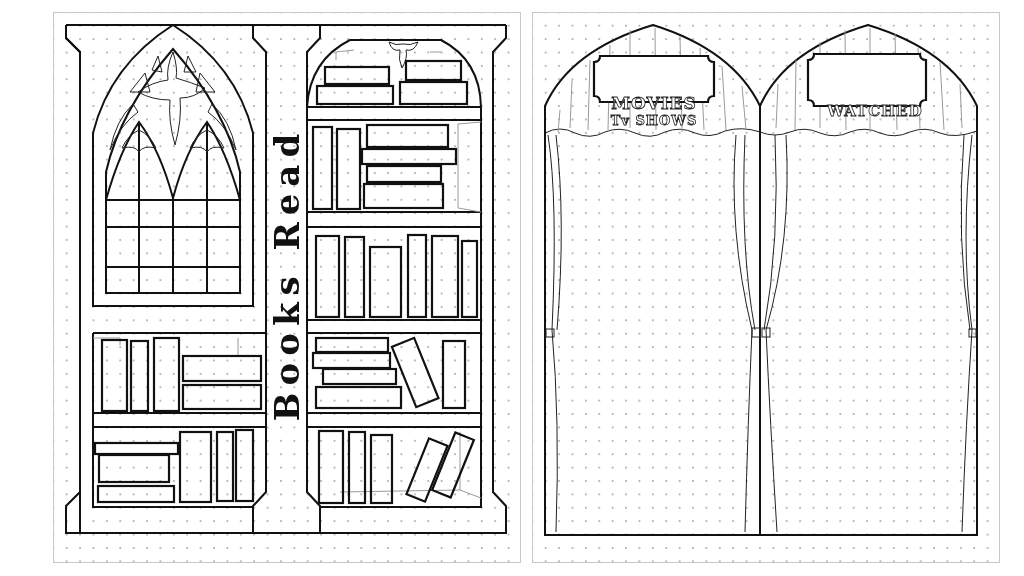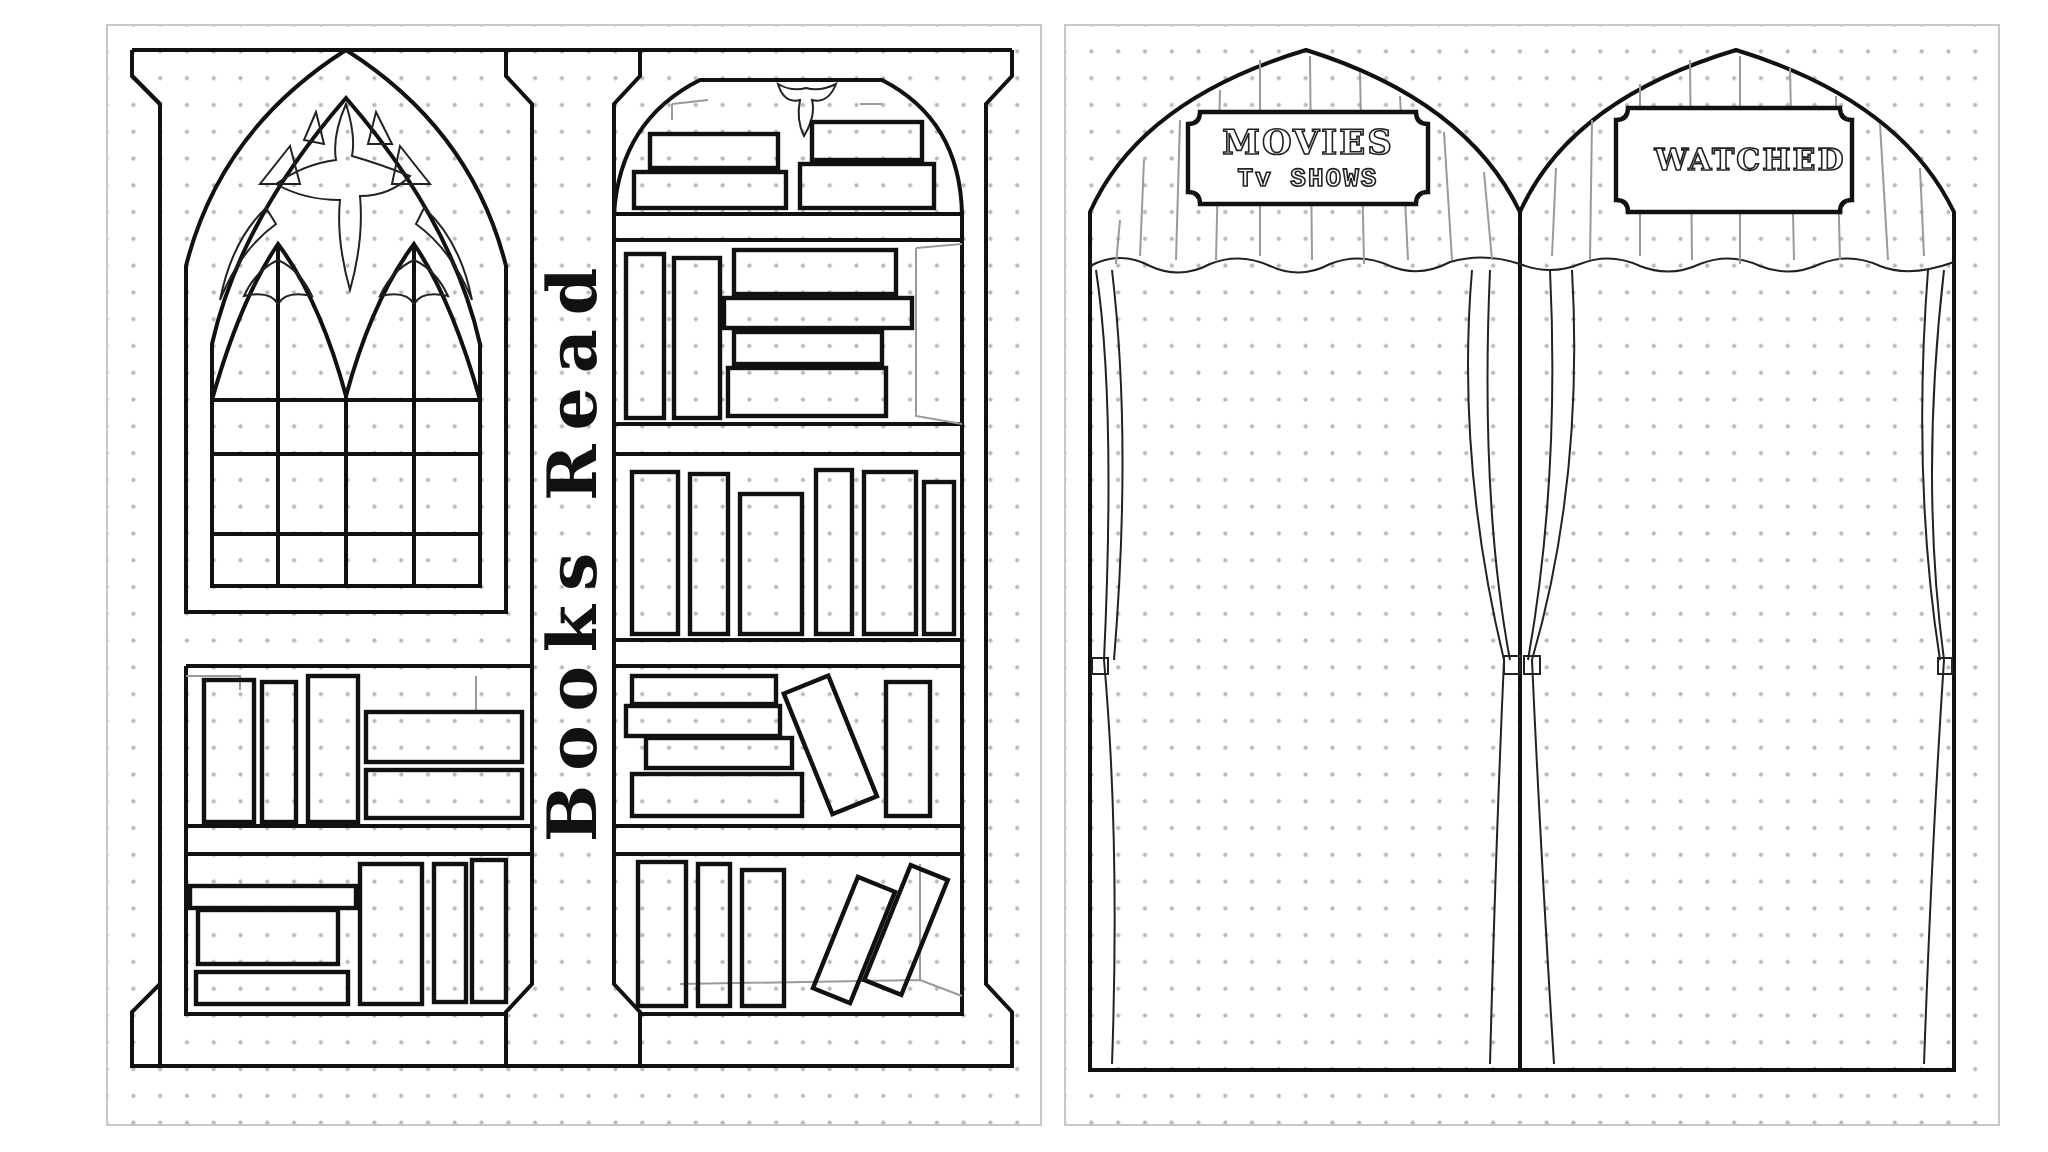--- a/index.html
+++ b/index.html
@@ -10,24 +10,24 @@
   #page-right{left:532px;}
   svg.art{position:absolute;left:0;top:0;width:1024px;height:576px;}
   .ln{fill:none;stroke:#111;stroke-width:2;}
   .lnb{fill:#fff;stroke:#111;stroke-width:2.2;}
   .thin{fill:none;stroke:#222;stroke-width:1;}
   .faint{fill:none;stroke:#9a9a9a;stroke-width:1;}
   .book{fill:rgba(255,255,255,0);stroke:#111;stroke-width:2.2;}
   .vlabel{position:absolute;left:265px;top:124px;width:44px;height:300px;display:flex;align-items:center;justify-content:center;}
   .vlabel span{display:block;transform:rotate(-90deg);white-space:nowrap;font-family:"DejaVu Serif",serif;font-weight:bold;font-size:34px;letter-spacing:7px;color:#111;}
   .sign{position:absolute;display:flex;flex-direction:column;align-items:center;justify-content:center;
-    font-family:"DejaVu Serif",serif;font-weight:bold;color:#fff;-webkit-text-stroke:0.8px #222;line-height:1;text-align:center;}
+    font-family:"DejaVu Serif",serif;font-weight:bold;color:#fff;-webkit-text-stroke:0.8px #222;line-height:1;text-align:center;margin-top:31px;}
   #sign-movies{left:596px;top:58px;width:116px;height:44px;}
   #sign-movies .l1{font-size:17px;letter-spacing:1px;}
-  #sign-movies .l2{font-size:13px;letter-spacing:1px;margin-top:2px;font-family:Liberation Mono, monospace;}
+  #sign-movies .l2{font-size:13px;letter-spacing:1px;margin-top:2px;}
   #sign-watched{left:816px;top:63px;width:118px;height:34px;font-size:15px;letter-spacing:1px;}
 </style>
 </head>
 <body>
 
 <div class="page" id="page-left"></div>
 <div class="page" id="page-right"></div>
 
 <svg class="art" viewBox="0 0 1024 576">
 

